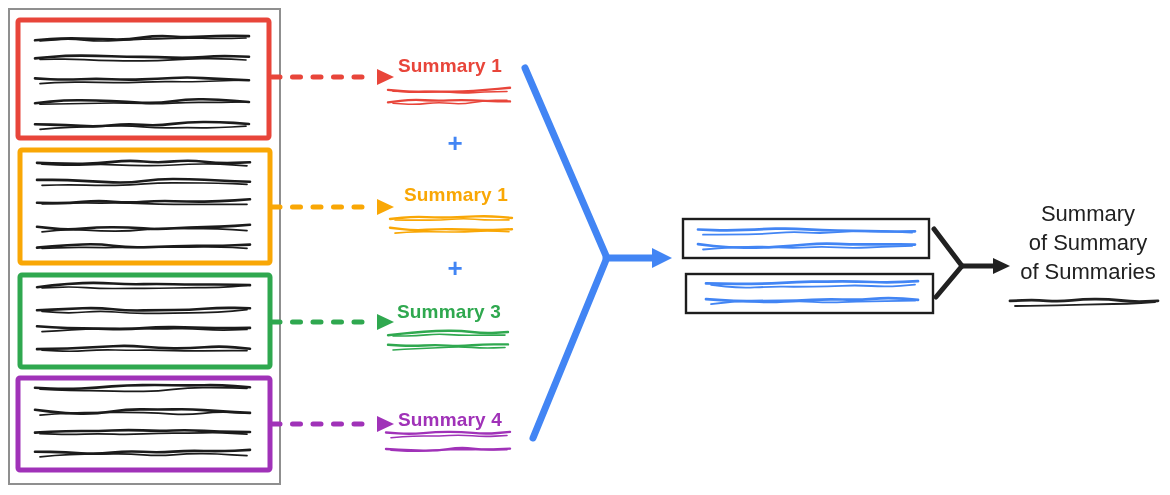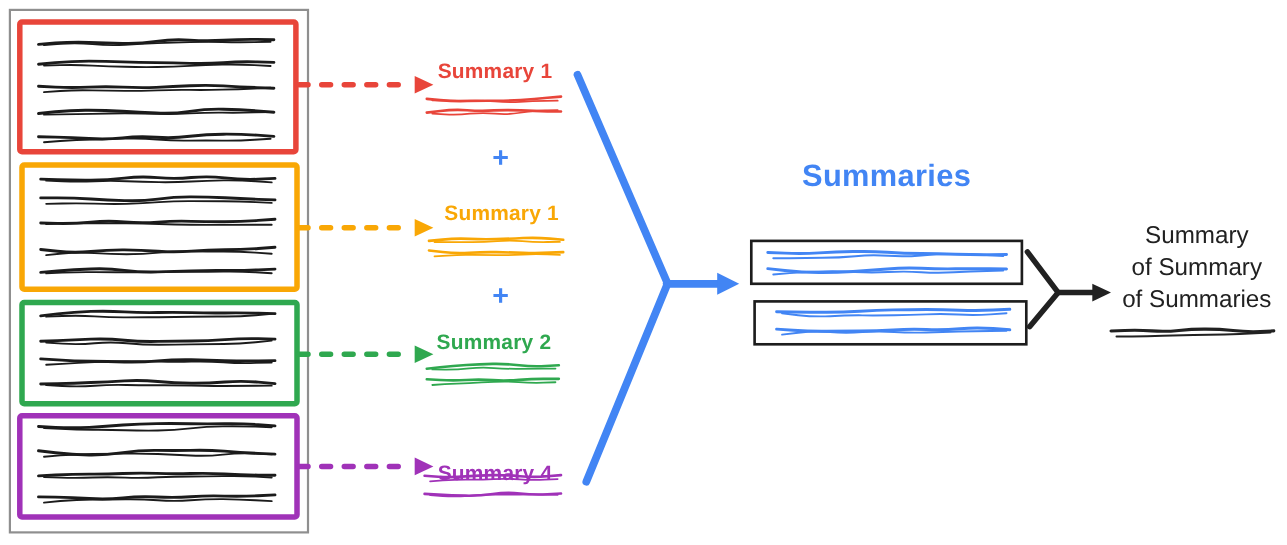--- a/index.html
+++ b/index.html
@@ -144,28 +144,27 @@
         <polygon points="1010,266 993,258 993,274" fill="#212121"></polygon>
       </g>
       <g>
         <path d="M 1010.0 300.9 Q 1010.0 300.9 1022.3 300.4 Q 1034.7 299.8 1047.0 300.8 Q 1059.3 301.7 1071.7 300.4 Q 1084.0 299.1 1096.3 299.2 Q 1108.7 299.2 1121.0 300.5 Q 1133.3 301.9 1145.7 301.4 L 1158.0 300.8" fill="none" stroke="#212121" stroke-width="2.8" stroke-linecap="round"></path>
         <path d="M 1015.0 306.0 Q 1015.0 306.0 1029.0 305.9 Q 1043.0 305.7 1057.0 305.3 Q 1071.0 304.9 1085.0 304.6 Q 1099.0 304.3 1113.0 304.0 Q 1127.0 303.8 1141.0 303.0 L 1155.0 302.2" fill="none" stroke="#212121" stroke-width="1.8" stroke-linecap="round"></path>
       </g>
     </svg>
 
   <div class="abs sum-label" id="lbl-s0" style="left: 375px; top: 56px; color: rgb(232, 69, 58);">Summary 1</div>
   <div class="abs sum-label" id="lbl-s1" style="left: 381px; top: 185px; color: rgb(249, 167, 5);">Summary 1</div>
-  <div class="abs sum-label" id="lbl-s2" style="left: 374px; top: 302px; color: rgb(47, 168, 79);">Summary 2</div>
-  <div class="abs sum-label" id="lbl-s3" style="left: 375px; top: 421px; color: rgb(160, 50, 184);">Summary 4</div>
+  <div class="abs sum-label" id="lbl-s2" style="left: 374px; top: 302px; color: rgb(47, 168, 79);">Summary 3</div>
+  <div class="abs sum-label" id="lbl-s3" style="left: 375px; top: 410px; color: rgb(160, 50, 184);">Summary 4</div>
 
   <div class="abs plus" style="left:438px;top:128px;">+</div>
   <div class="abs plus" style="left:438px;top:253px;">+</div>
 
   <div class="abs sos-title">
-    <div>Summaries</div>
   </div>
 
   <div class="abs final-title">
     <div>Summary</div>
     <div>of Summary</div>
     <div>of Summaries</div>
   </div>
 
 </div>
 

